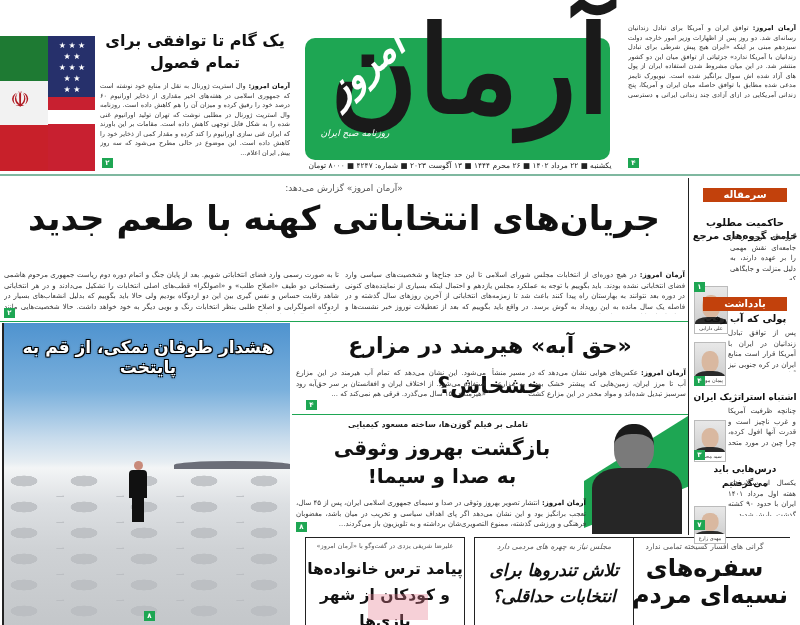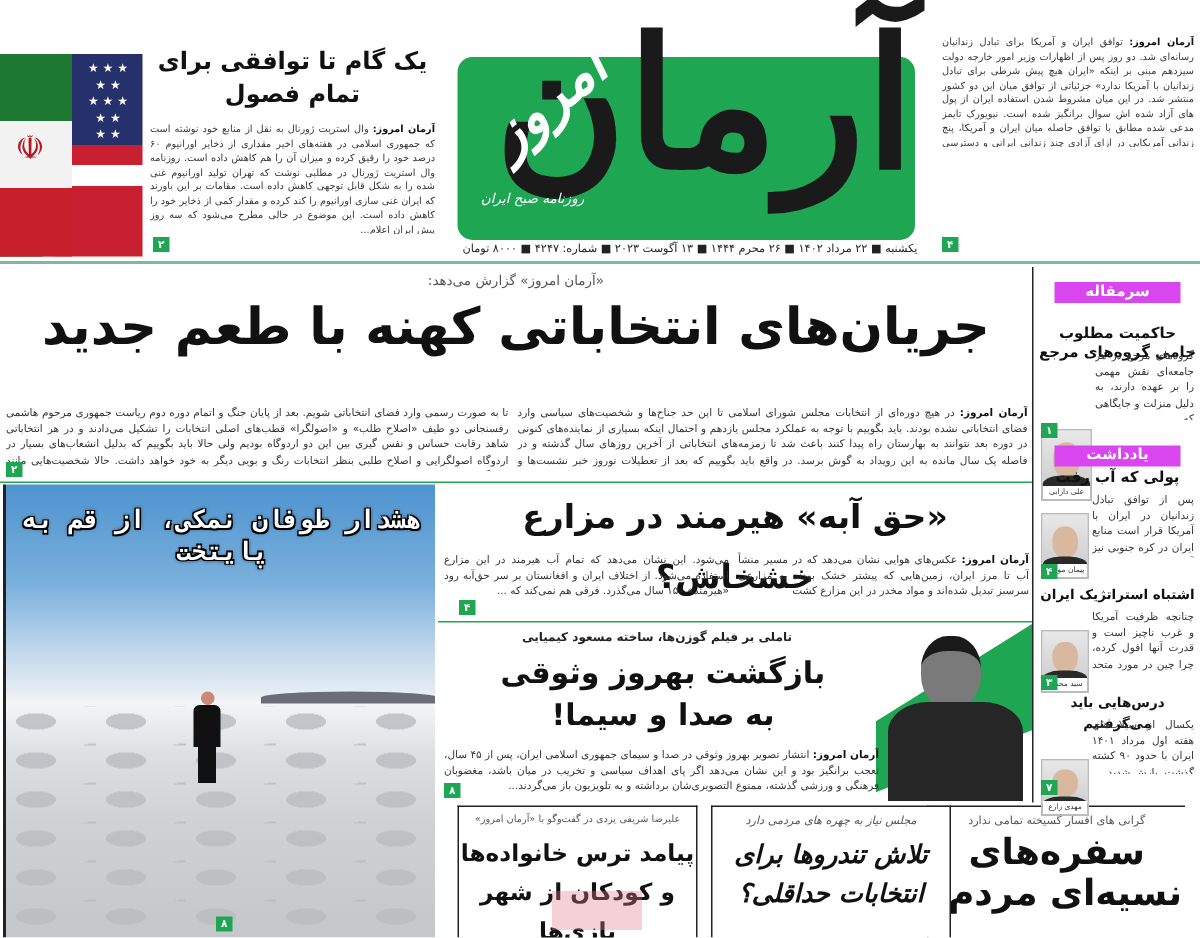--- a/index.html
+++ b/index.html
@@ -4,21 +4,21 @@
 <style>
 *{box-sizing:border-box;margin:0;padding:0}
 body{width:800px;height:625px;overflow:hidden;background:#fff;font-family:"DejaVu Sans",sans-serif;color:#111;position:relative}
 .abs{position:absolute}
 .body-text{font-size:7px;line-height:10.5px;color:#333;direction:rtl;text-align:justify}
 .body-text b{font-weight:bold;color:#111}
 .pgnum{display:inline-block;background:#1ea653;color:#fff;font-size:7px;line-height:10px;width:11px;height:10px;text-align:center;font-weight:bold}
 .green{background:#1ea653}
 .hl{font-weight:bold;color:#111;direction:rtl;text-align:center}
 .kicker{font-size:8px;color:#555;direction:rtl;text-align:center}
-.tagbar{background:#d946ef;color:#fff;font-size:10px;font-weight:bold;text-align:center;height:14px;line-height:14px;margin:0 auto;width:80%}
+.tagbar{background:#c2410c;color:#fff;font-size:10px;font-weight:bold;text-align:center;height:14px;line-height:14px;margin:0 auto;width:80%}
 .avatar{background:linear-gradient(180deg,#e8e8e8,#c8c8c8);border:1px solid #bbb;position:relative;overflow:hidden}
 .avatar .face{position:absolute;left:50%;top:18%;width:56%;height:50%;transform:translateX(-50%);border-radius:45%;background:#d9b8a0}
 .avatar .suit{position:absolute;left:0;right:0;bottom:0;height:34%;background:#2a2a2a;border-radius:40% 40% 0 0}
 .avatar .cap{position:absolute;left:0;right:0;bottom:0;height:9px;background:#fff;font-size:5px;color:#333;text-align:center;line-height:9px}
 .rule{position:absolute;height:2px;background:#1ea653}
 .boxed{border:1.5px solid #222;background:#fff}
 </style>
 </head>
 <body>
 
@@ -63,21 +63,21 @@
   </div>
   <div class="abs body-text" style="left:4px;top:90px;width:335px;height:44px;overflow:hidden;">
     <span>تا به صورت رسمی وارد فضای انتخاباتی شویم. بعد از پایان جنگ و اتمام دوره دوم ریاست جمهوری مرحوم هاشمی رفسنجانی دو طیف «اصلاح طلب» و «اصولگرا» قطب‌های اصلی انتخابات را تشکیل می‌دادند و در هر انتخاباتی شاهد رقابت حساس و نفس گیری بین این دو اردوگاه بودیم ولی حالا باید بگوییم که بدلیل انشعاب‌های بسیار در اردوگاه اصولگرایی و اصلاح طلبی بنظر انتخابات رنگ و بویی دیگر به خود خواهد داشت. حالا شخصیت‌هایی مانند جهانگیری، قالیباف، لاریجانی،...</span>
   </div>
   <span class="pgnum" style="position:absolute;left:4px;top:128px;">۲</span>
 </div>
 <div class="rule" style="left:0;top:321px;width:688px;height:1px;background:#1ea653;"></div>
 
 <div class="abs" style="left:2px;top:323px;width:288px;height:302px;overflow:hidden;border-left:2px solid #222;
      background:linear-gradient(180deg,#4f93cf 0%,#7ab0dc 22%,#c7dbec 38%,#e6edf2 46%,#f3f5f6 48%,#dcdfe2 60%,#cfd2d5 75%,#c4c7ca 100%);">
-  <div class="abs" style="left:0;top:14px;width:288px;font-size:17px;font-weight:bold;color:#fff;direction:rtl;text-align:center;text-shadow:0 0 3px #000,1px 1px 0 #000,-1px -1px 0 #000,1px -1px 0 #000,-1px 1px 0 #000;font-family:Liberation Mono, monospace;">هشدار طوفان نمکی، از قم به پایتخت</div>
+  <div class="abs" style="left:0;top:14px;width:288px;font-size:17px;font-weight:bold;color:#fff;direction:rtl;text-align:center;text-shadow:0 0 3px #000,1px 1px 0 #000,-1px -1px 0 #000,1px -1px 0 #000,-1px 1px 0 #000;">هشدار طوفان نمکی، از قم به پایتخت</div>
   <div class="abs" style="left:170px;top:138px;width:118px;height:8px;background:#6b6e78;border-radius:50% 50% 0 0;"></div>
   <div class="abs" style="left:0;top:148px;width:288px;height:154px;
        background-image:radial-gradient(ellipse 22px 9px at 20px 10px,#b9bcc0 60%,transparent 62%),radial-gradient(ellipse 22px 9px at 60px 30px,#b9bcc0 60%,transparent 62%);background-size:60px 26px;opacity:.8;"></div>
   <div class="abs" style="left:124px;top:138px;width:20px;height:62px;">
     <div style="width:9px;height:9px;border-radius:50%;background:#c88a7a;margin:0 auto;"></div>
     <div style="width:18px;height:28px;background:#111;border-radius:4px 4px 0 0;margin:0 auto;"></div>
     <div style="width:12px;height:24px;background:#111;margin:0 auto;"></div>
   </div>
   <span class="pgnum" style="position:absolute;left:140px;bottom:4px;">۸</span>
 </div>

